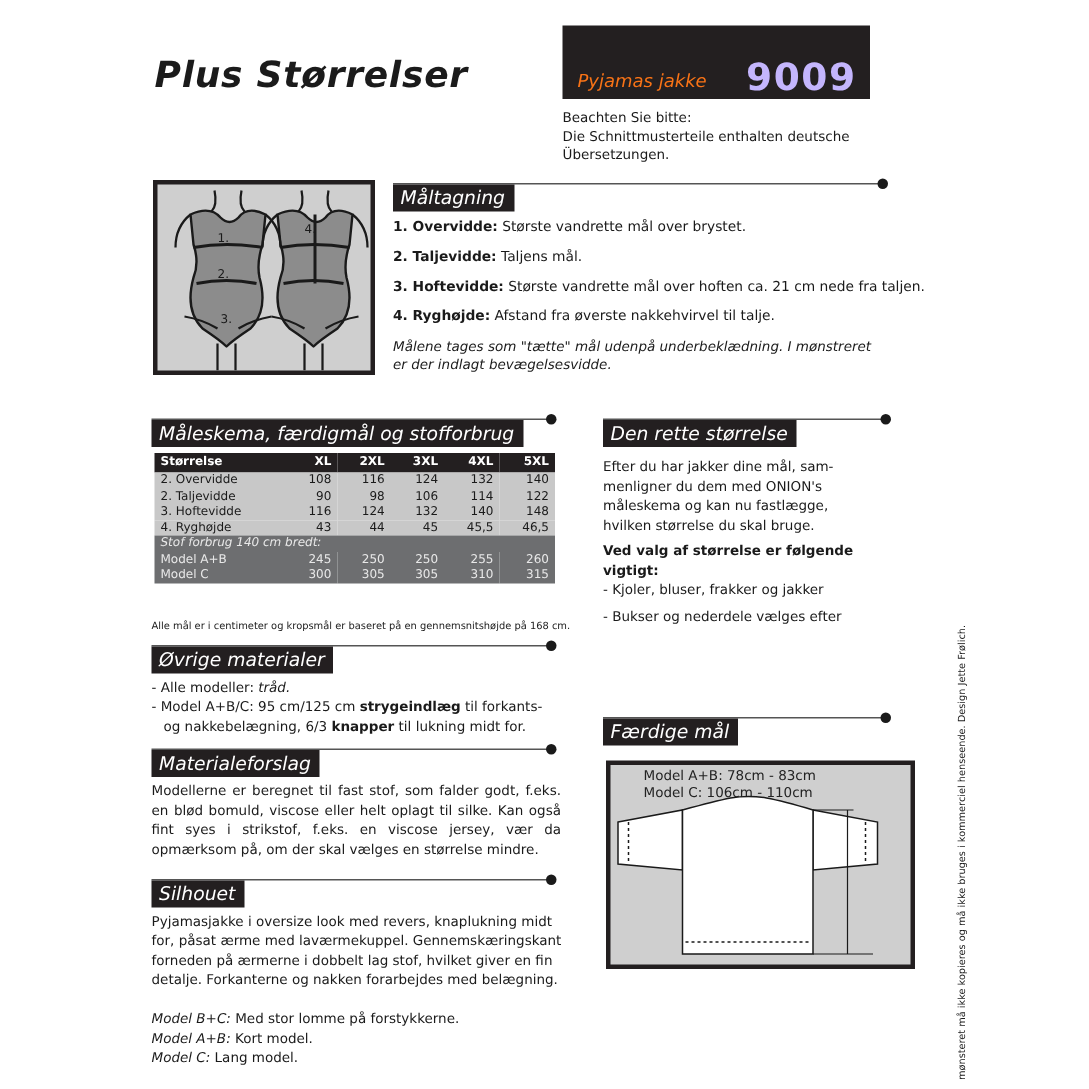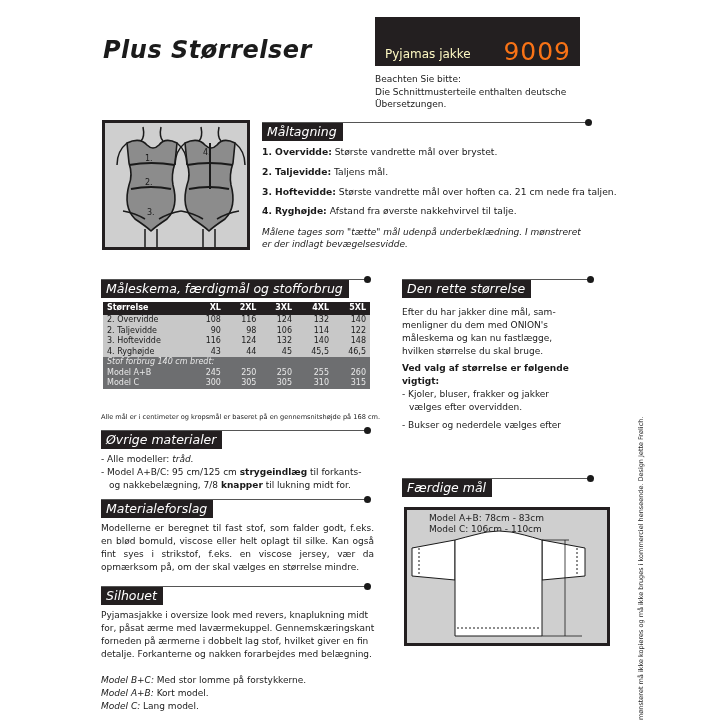--- a/index.html
+++ b/index.html
@@ -4,22 +4,22 @@
 <style>
   html, body { margin:0; padding:0; background:#ffffff; }
   body { width:726px; height:726px; position:relative; overflow:hidden;
          font-family:"DejaVu Sans", sans-serif; color:#1a1a1a; }
   .abs { position:absolute; }
 
   .main-title { left:103px; top:36px; font-size:24px; font-weight:bold; font-style:italic;
                 letter-spacing:0.5px; color:#1b1b1b; }
 
   .header-box { left:375px; top:17px; width:205px; height:49px; background:#231f20; }
-  .header-sub { left:10px; bottom:5px; font-size:12px; color:#fef9c3; }
-  .header-num { right:9px; bottom:0px; font-size:25px; font-weight:normal; color:#f97316; letter-spacing:1px;margin-top:29px; }
+  .header-sub { left:10px; bottom:5px; font-size:12px; font-style:italic; color:#f97316; }
+  .header-num { right:9px; bottom:0px; font-size:25px; font-weight:bold; color:#c4b5fd; letter-spacing:1px;margin-top:29px; }
 
   .note { left:375px; top:73px; font-size:9px; line-height:12.5px; color:#1a1a1a; }
 
   .figure-box { left:102px; top:120px; width:148px; height:130px; background:#231f20; }
   .figure-inner { position:absolute; left:3px; top:3px; right:3px; bottom:3px; background:#cfcfcf; }
 
   
   .sec-head { position:absolute; height:20px; }
   .sec-head .rule { position:absolute; left:0; right:4px; top:0; height:1px; background:#555; }
   .sec-head .dot { position:absolute; right:0; top:-3px; width:7px; height:7px; border-radius:50%; background:#1a1a1a; }
@@ -193,21 +193,21 @@
 <div class="abs tbl-note">Alle mål er i centimeter og kropsmål er baseret på en gennemsnitshøjde på 168 cm.</div>
 
 <div class="sec-head" style="left:101px; top:430px; width:270px;">
   <div class="rule"></div>
   <div class="dot"></div>
   <div class="label">Øvrige materialer</div>
 </div>
 <div class="abs body-text" style="left:101px; top:453px; width:275px;">
   <div><span>- Alle modeller: </span><i>tråd.</i></div>
   <div><span>- Model A+B/C: 95 cm/125 cm </span><b>strygeindlæg</b><span> til forkants-</span></div>
-  <div style="padding-left:8px;"><span>og nakkebelægning, 7/8 </span><b>knapper</b><span> til lukning midt for.</span></div>
+  <div style="padding-left:8px;"><span>og nakkebelægning, 6/3 </span><b>knapper</b><span> til lukning midt for.</span></div>
 </div>
 
 <div class="sec-head" style="left:101px; top:499px; width:270px;">
   <div class="rule"></div>
   <div class="dot"></div>
   <div class="label">Materialeforslag</div>
 </div>
 <div class="abs body-text justify" style="left:101px; top:522px; width:273px;">Modellerne er beregnet til fast stof, som falder godt, f.eks. en blød bomuld, viscose eller helt oplagt til silke. Kan også fint syes i strikstof, f.eks. en viscose jersey, vær da opmærksom på, om der skal vælges en størrelse mindre.</div>
 
 <div class="sec-head" style="left:101px; top:586px; width:270px;">
@@ -233,21 +233,20 @@
 </div>
 <div class="abs body-text" style="left:402px; top:306px; width:200px; white-space:nowrap;">
   <div>Efter du har jakker dine mål, sam-</div>
   <div>menligner du dem med ONION's</div>
   <div>måleskema og kan nu fastlægge,</div>
   <div>hvilken størrelse du skal bruge.</div>
   <div style="height:4px;"></div>
   <div style="font-weight:bold;">Ved valg af størrelse er følgende</div>
   <div style="font-weight:bold;">vigtigt:</div>
   <div>- Kjoler, bluser, frakker og jakker</div>
-  <div style="padding-left:7px;">vælges efter overvidden.</div>
   <div style="height:5px;"></div>
   <div>- Bukser og nederdele vælges efter</div>
 </div>
 
 <div class="sec-head" style="left:402px; top:478px; width:192px;">
   <div class="rule"></div>
   <div class="dot"></div>
   <div class="label">Færdige mål</div>
 </div>
 <div class="abs garment-box">

